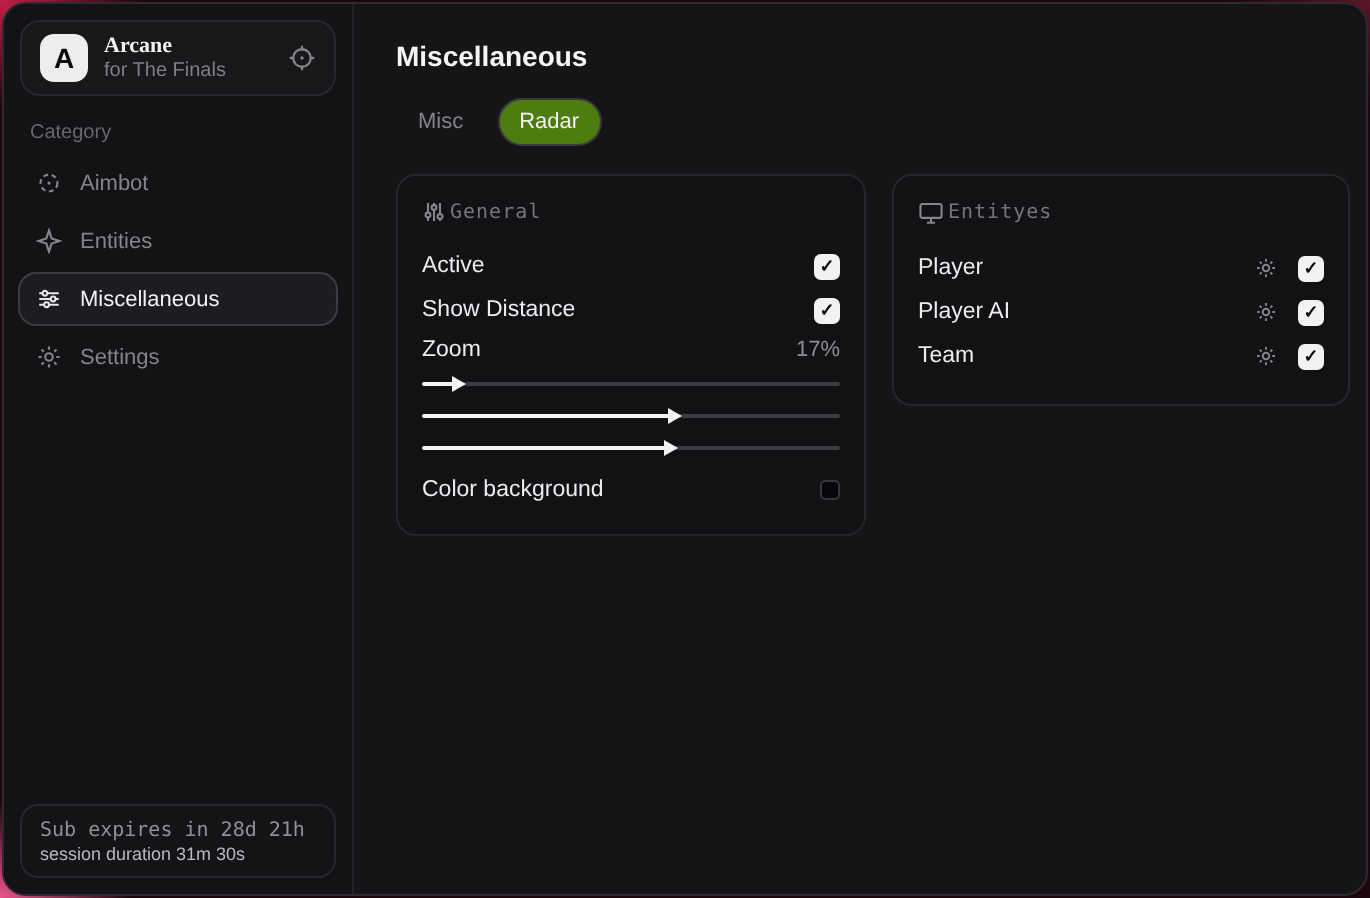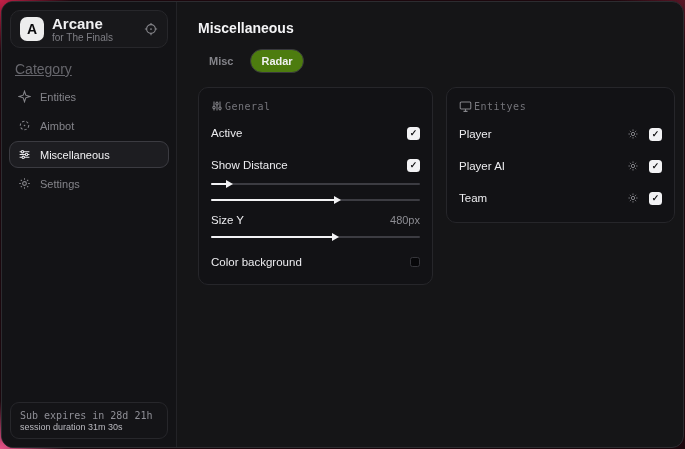--- a/index.html
+++ b/index.html
@@ -25,56 +25,56 @@
   .app-card {
     margin:8px; height:38px; border:1px solid #27272b; background:#18181b;
     border-radius:10px; display:flex; align-items:center; padding:0 9px; gap:8px;
   }
   .logo {
     width:24px; height:24px; border-radius:7px; background:#ededed;
     color:#0b0b0d; font-weight:bold; font-size:14px;
     display:flex; align-items:center; justify-content:center;
   }
   .app-titles { flex:1; line-height:1.15; }
-  .app-name { color:#f0f0f2; font-size:15px; font-weight:bold; }
+  .app-name { color:#f0f0f2; font-size:11px; font-weight:bold;font-family:Liberation Serif, serif; }
   .app-sub  { color:#7f7f85; font-size:10px; }
   .icon { display:inline-flex; align-items:center; justify-content:center; color:#85858a; }
-  .cat-label { color:#67676d; font-size:14px; margin:13px 0 6px 13px;text-decoration:underline; }
+  .cat-label { color:#67676d; font-size:10px; margin:13px 0 6px 13px; }
   .nav { padding:0 7px; display:flex; flex-direction:column; gap:2px; }
   .nav-item {
     height:27px; display:flex; align-items:center; gap:9px; padding:0 8px;
     color:#84848a; font-size:11px; border-radius:9px; border:1px solid transparent;
   }
   .nav-item.active { color:#f2f2f4; background:#1d1d21; border-color:#3b3b41; }
   .sub-box {
     position:absolute; left:8px; right:8px; bottom:8px; height:37px;
     border:1px solid #27272b; border-radius:9px; background:#141417;
     padding:4px 9px; display:flex; flex-direction:column; justify-content:center;
   }
   .sub-line1 { font-family:"DejaVu Sans Mono", monospace; font-size:10px; color:#8f8f96; }
   .sub-line2 { font-size:9px; color:#b9b9bf; font-weight:normal; margin-top:1px; }
   
   .main { flex:1; padding:18px 14px 0 21px; position:relative; }
   .page-title { color:#f4f4f6; font-size:14px; font-weight:bold; }
   .tabs { display:flex; align-items:center; gap:6px; margin-top:13px; }
-  .tab { font-size:11px; color:#84848a; padding:5px 10px; border-radius:999px; border:1px solid transparent;font-weight:bold; }
+  .tab { font-size:11px; color:#84848a; padding:5px 10px; border-radius:999px; border:1px solid transparent; }
   .tab.active { color:#f0f0f2; background:#4d7c0f; border-color:#38383d; }
   .panels { display:flex; gap:13px; margin-top:14px; align-items:flex-start; }
   .panel {
     background:#121215; border:1px solid #26262a; border-radius:10px;
     padding:12px 12px 13px 12px;
   }
   .panel-general { width:235px; }
   .panel-entities { width:229px; }
   .panel-head {
     display:flex; align-items:center; gap:2px;
     font-family:"DejaVu Sans Mono", monospace; font-size:10px; color:#74747a;
     letter-spacing:0.5px; margin-bottom:10px;
   }
-  .row { display:flex; align-items:center; justify-content:space-between; min-height:22px;margin-top:10px; }
+  .row { display:flex; align-items:center; justify-content:space-between; min-height:22px; }
   .row-label { color:#ececef; font-size:11.5px; }
   .row-value { color:#8d8d93; font-size:11px; }
   .checkbox {
     width:13px; height:13px; border-radius:3.5px; background:#f2f2f4;
     display:flex; align-items:center; justify-content:center;
     color:#0c0c0e; font-size:9px; font-weight:bold; line-height:1;
   }
   .slider { position:relative; height:10px; margin:3px 0 6px 0; }
   .slider .track { position:absolute; top:4px; left:0; right:0; height:2px; background:#3c3c42; border-radius:2px; }
   .slider .fill  { position:absolute; top:4px; left:0; height:2px; background:#f2f2f4; border-radius:2px; }
@@ -107,33 +107,33 @@
         </svg>
       </span>
     </div>
 
     <div class="cat-label">Category</div>
 
     <div class="nav">
       <div class="nav-item">
         <span class="icon">
           <svg width="13" height="13" viewBox="0 0 16 16" fill="none" stroke="currentColor" stroke-width="1.3">
-            <path d="M8 1.5 L9.6 6.4 L14.5 8 L9.6 9.6 L8 14.5 L6.4 9.6 L1.5 8 L6.4 6.4 Z"></path>
-          </svg>
-        </span>
-        <span>Entities</span>
+            <circle cx="8" cy="8" r="5.2" stroke-dasharray="3 2.2"></circle>
+              <circle cx="8" cy="8" r="1" fill="currentColor" stroke="none"></circle>
+          </svg>
+        </span>
+        <span>Aimbot</span>
       </div>
       <div class="nav-item">
         <span class="icon">
           <svg width="13" height="13" viewBox="0 0 16 16" fill="none" stroke="currentColor" stroke-width="1.3">
-            <circle cx="8" cy="8" r="5.2" stroke-dasharray="3 2.2"></circle>
-              <circle cx="8" cy="8" r="1" fill="currentColor" stroke="none"></circle>
-          </svg>
-        </span>
-        <span>Aimbot</span>
+            <path d="M8 1.5 L9.6 6.4 L14.5 8 L9.6 9.6 L8 14.5 L6.4 9.6 L1.5 8 L6.4 6.4 Z"></path>
+          </svg>
+        </span>
+        <span>Entities</span>
       </div>
       <div class="nav-item active">
         <span class="icon" style="color:#e8e8ec">
           <svg width="13" height="13" viewBox="0 0 16 16" fill="none" stroke="currentColor" stroke-width="1.3">
             <path d="M2 4.5h12M2 8h12M2 11.5h12"></path>
             <circle cx="5.5" cy="4.5" r="1.5" fill="#1d1d21"></circle>
               <circle cx="10.5" cy="8" r="1.5" fill="#1d1d21"></circle>
               <circle cx="6.5" cy="11.5" r="1.5" fill="#1d1d21"></circle>
           </svg>
         </span>
@@ -182,36 +182,36 @@
         <div class="row">
           <span class="row-label">Active</span>
           <span class="checkbox">✓</span>
         </div>
 
         <div class="row">
           <span class="row-label">Show Distance</span>
           <span class="checkbox">✓</span>
         </div>
 
+        <div class="row" style="min-height:18px">
+          <span class="row-label">Zoom</span>
+          <span class="row-value">17%</span>
+        </div>
         <div class="slider">
           <div class="track"></div>
           <div class="fill" style="width: 8%;"></div>
           <div class="thumb" style="left: 8%;"></div>
         </div>
 
         <div class="slider">
           <div class="track"></div>
           <div class="fill" style="width: 60%;"></div>
           <div class="thumb" style="left: 60%;"></div>
         </div>
 
-        <div class="row" style="min-height:18px; margin-top:6px">
-          <span class="row-label">Size Y</span>
-          <span class="row-value">480px</span>
-        </div>
         <div class="slider">
           <div class="track"></div>
           <div class="fill" style="width: 59%;"></div>
           <div class="thumb" style="left: 59%;"></div>
         </div>
 
         <div class="row" style="min-height:19px">
           <span class="row-label">Color background</span>
           <span class="swatch" style="background: rgb(7, 7, 9);"></span>
         </div>

